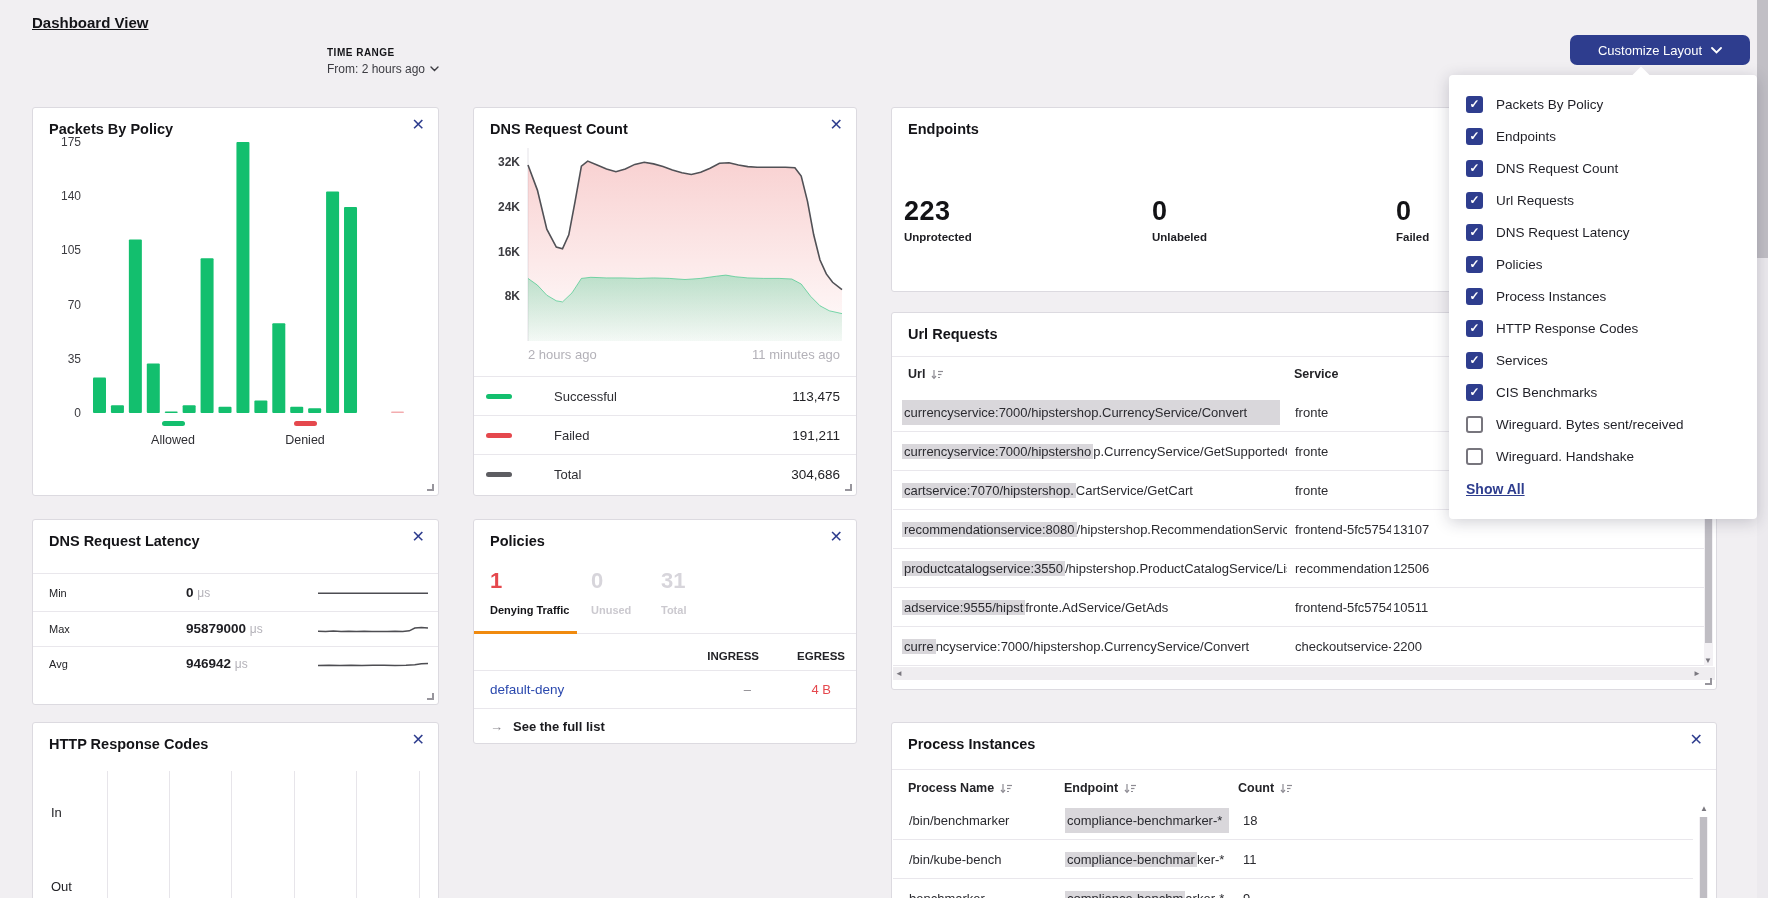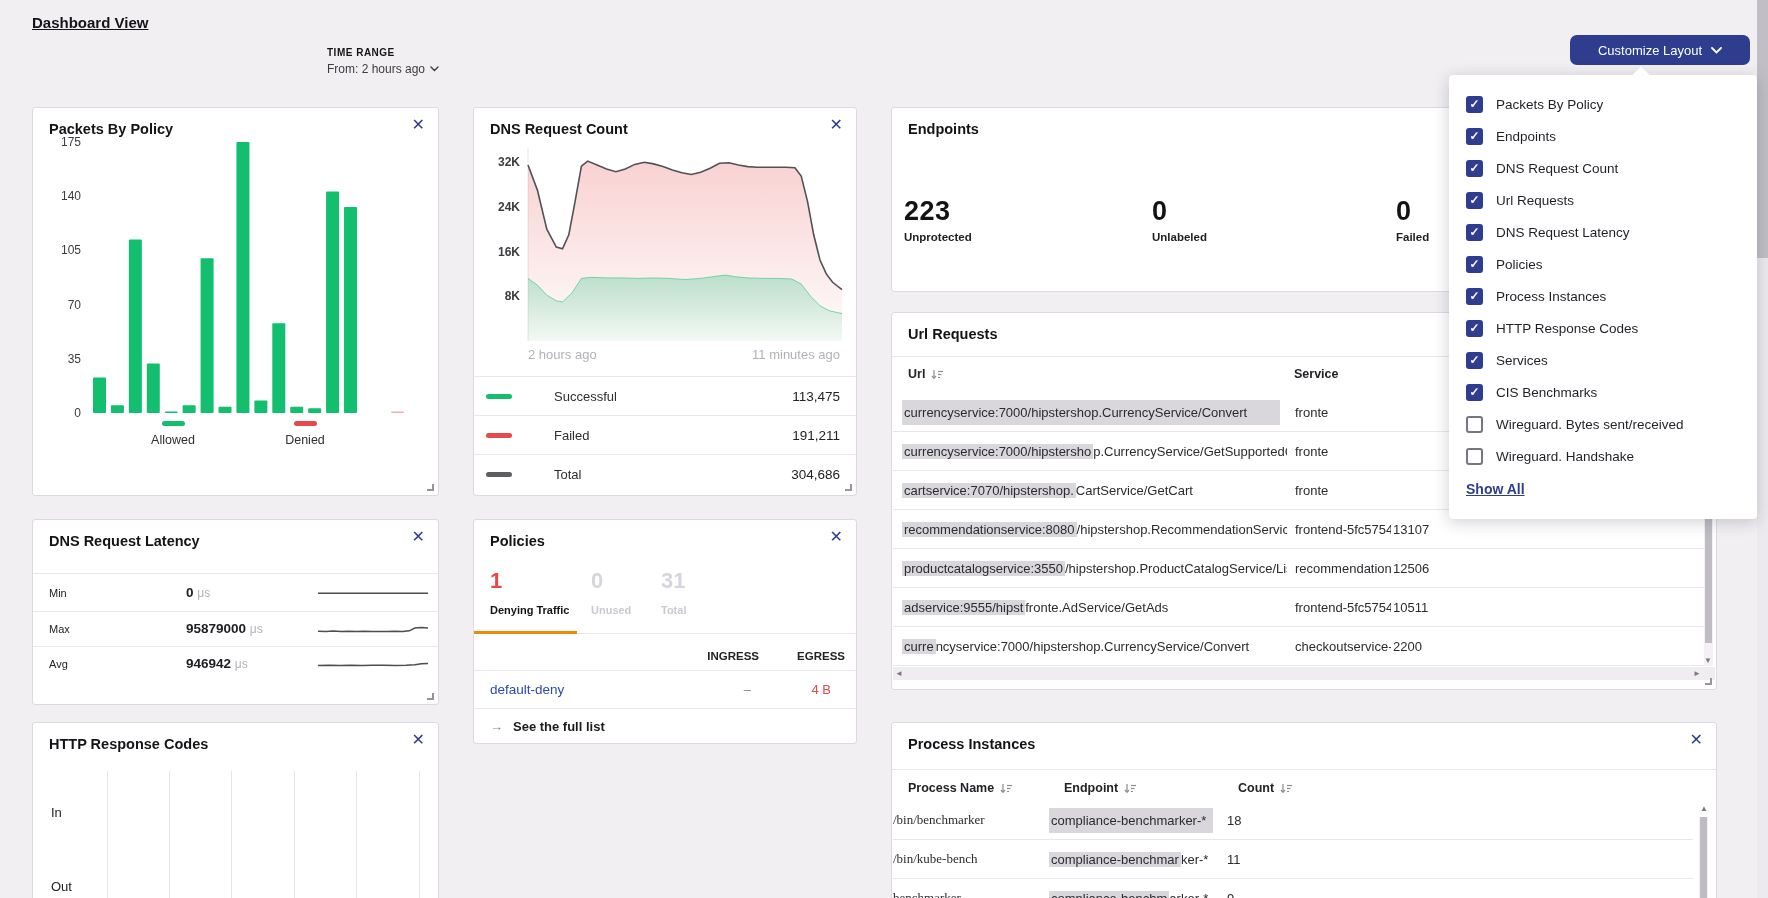--- a/index.html
+++ b/index.html
@@ -75,21 +75,21 @@
   .pol-num { font-size:22px; font-weight:700; }
   .pol-tab-lb { font-size:11px; font-weight:700; margin-top:10px; }
   .pol-th { position:absolute; font-size:11.5px; font-weight:700; color:#232327; }
   .pol-link { color:#2b49ae; font-size:13.5px; cursor:pointer; }
   .pol-footer { position:absolute; left:16px; top:199px; font-size:13px; font-weight:700; color:#1b1b1f; cursor:pointer; }
   .pol-footer .arr { color:#8a888e; font-weight:400; margin-right:10px; }
   
   .grid-v { position:absolute; top:48px; bottom:0; width:1px; background:#e7e5ea; }
   .io-lb { position:absolute; font-size:13px; color:#232327; width:40px; }
   .pi-row { position:absolute; left:1px; width:800px; height:39px; border-bottom:1px solid #e9e7ec; display:flex; align-items:center; font-size:13px; color:#2b2b30; }
-  .pi-name { width:156px;font-family:Liberation Serif, serif; }
+  .pi-name { margin-left:16px; width:156px; }
   .pi-ep { width:176px; white-space:nowrap; overflow:hidden; }
   .pi-count { margin-left:2px; }
   
   .menu {
     left:1449px; top:75px; width:308px; height:444px; background:#fff; border-radius:4px;
     box-shadow:0 3px 16px rgba(35,35,60,.22); z-index:50; padding-top:13px;
   }
   .menu .caret { position:absolute; top:-6px; left:186px; width:12px; height:12px; background:#fff; transform:rotate(45deg); }
   .menu-item { height:32px; display:flex; align-items:center; gap:13px; padding-left:17px; cursor:pointer; }
   .menu-item .lb { font-size:13.5px; color:#1f1f26; }

